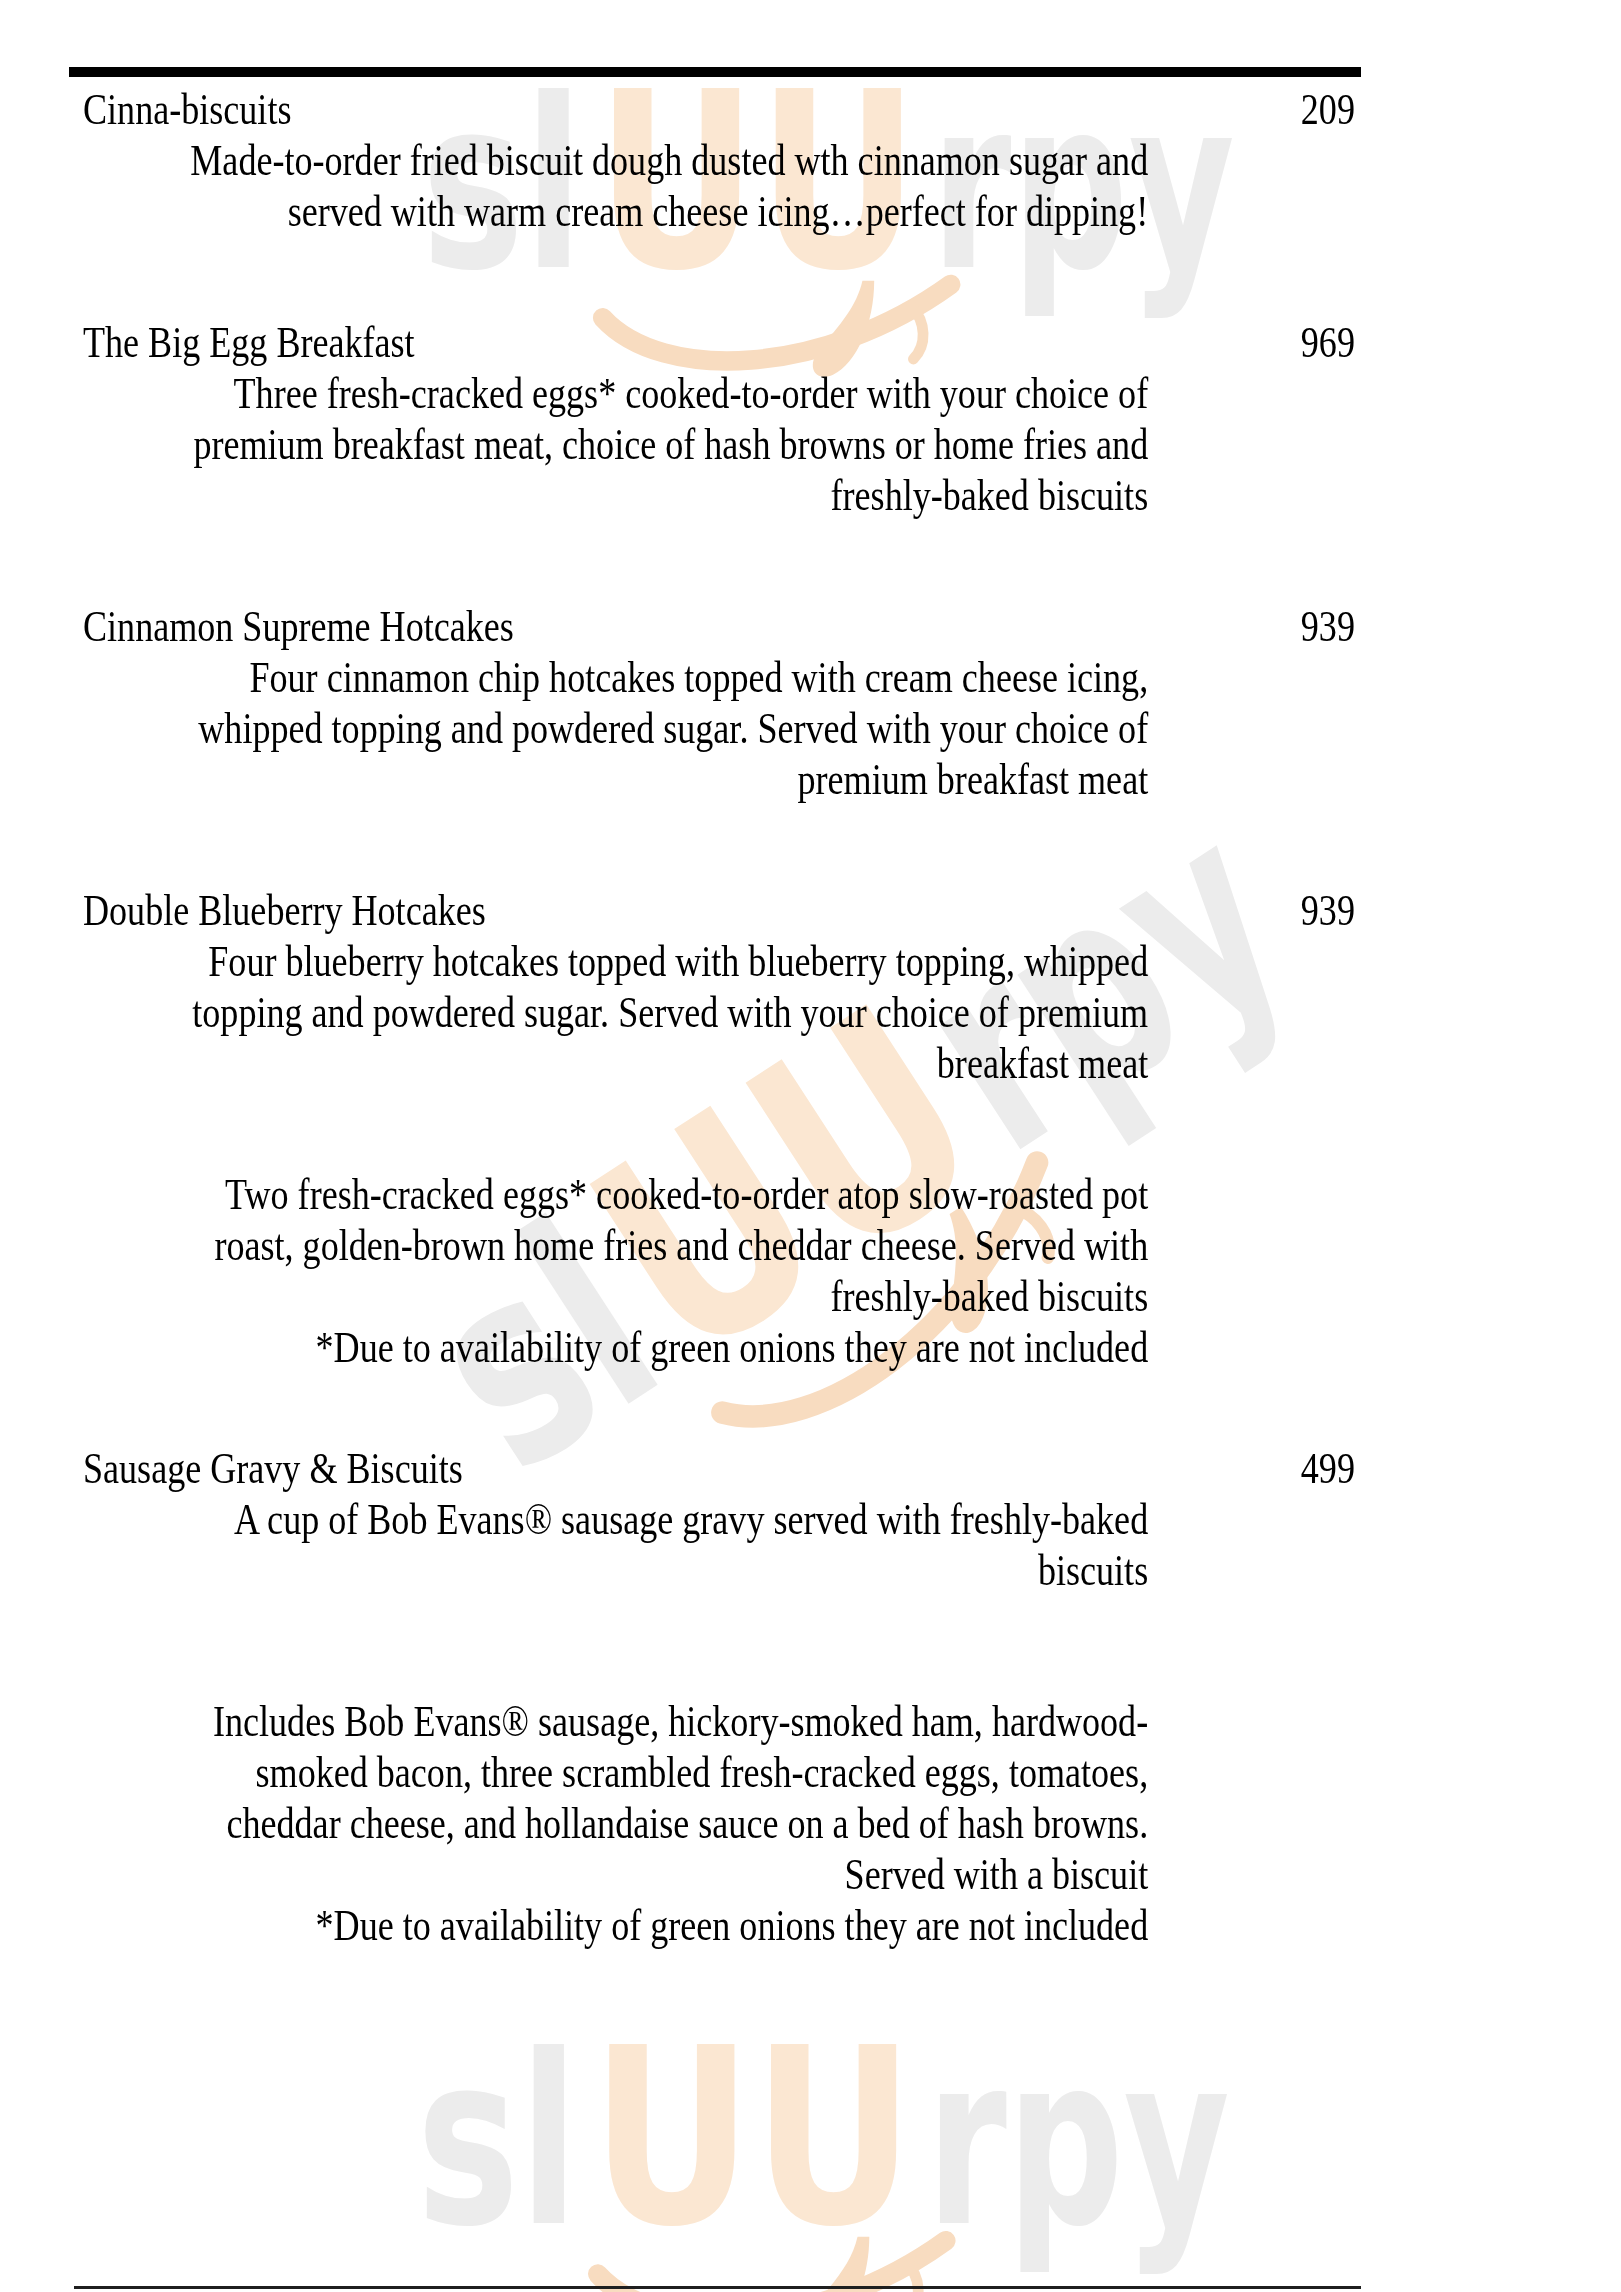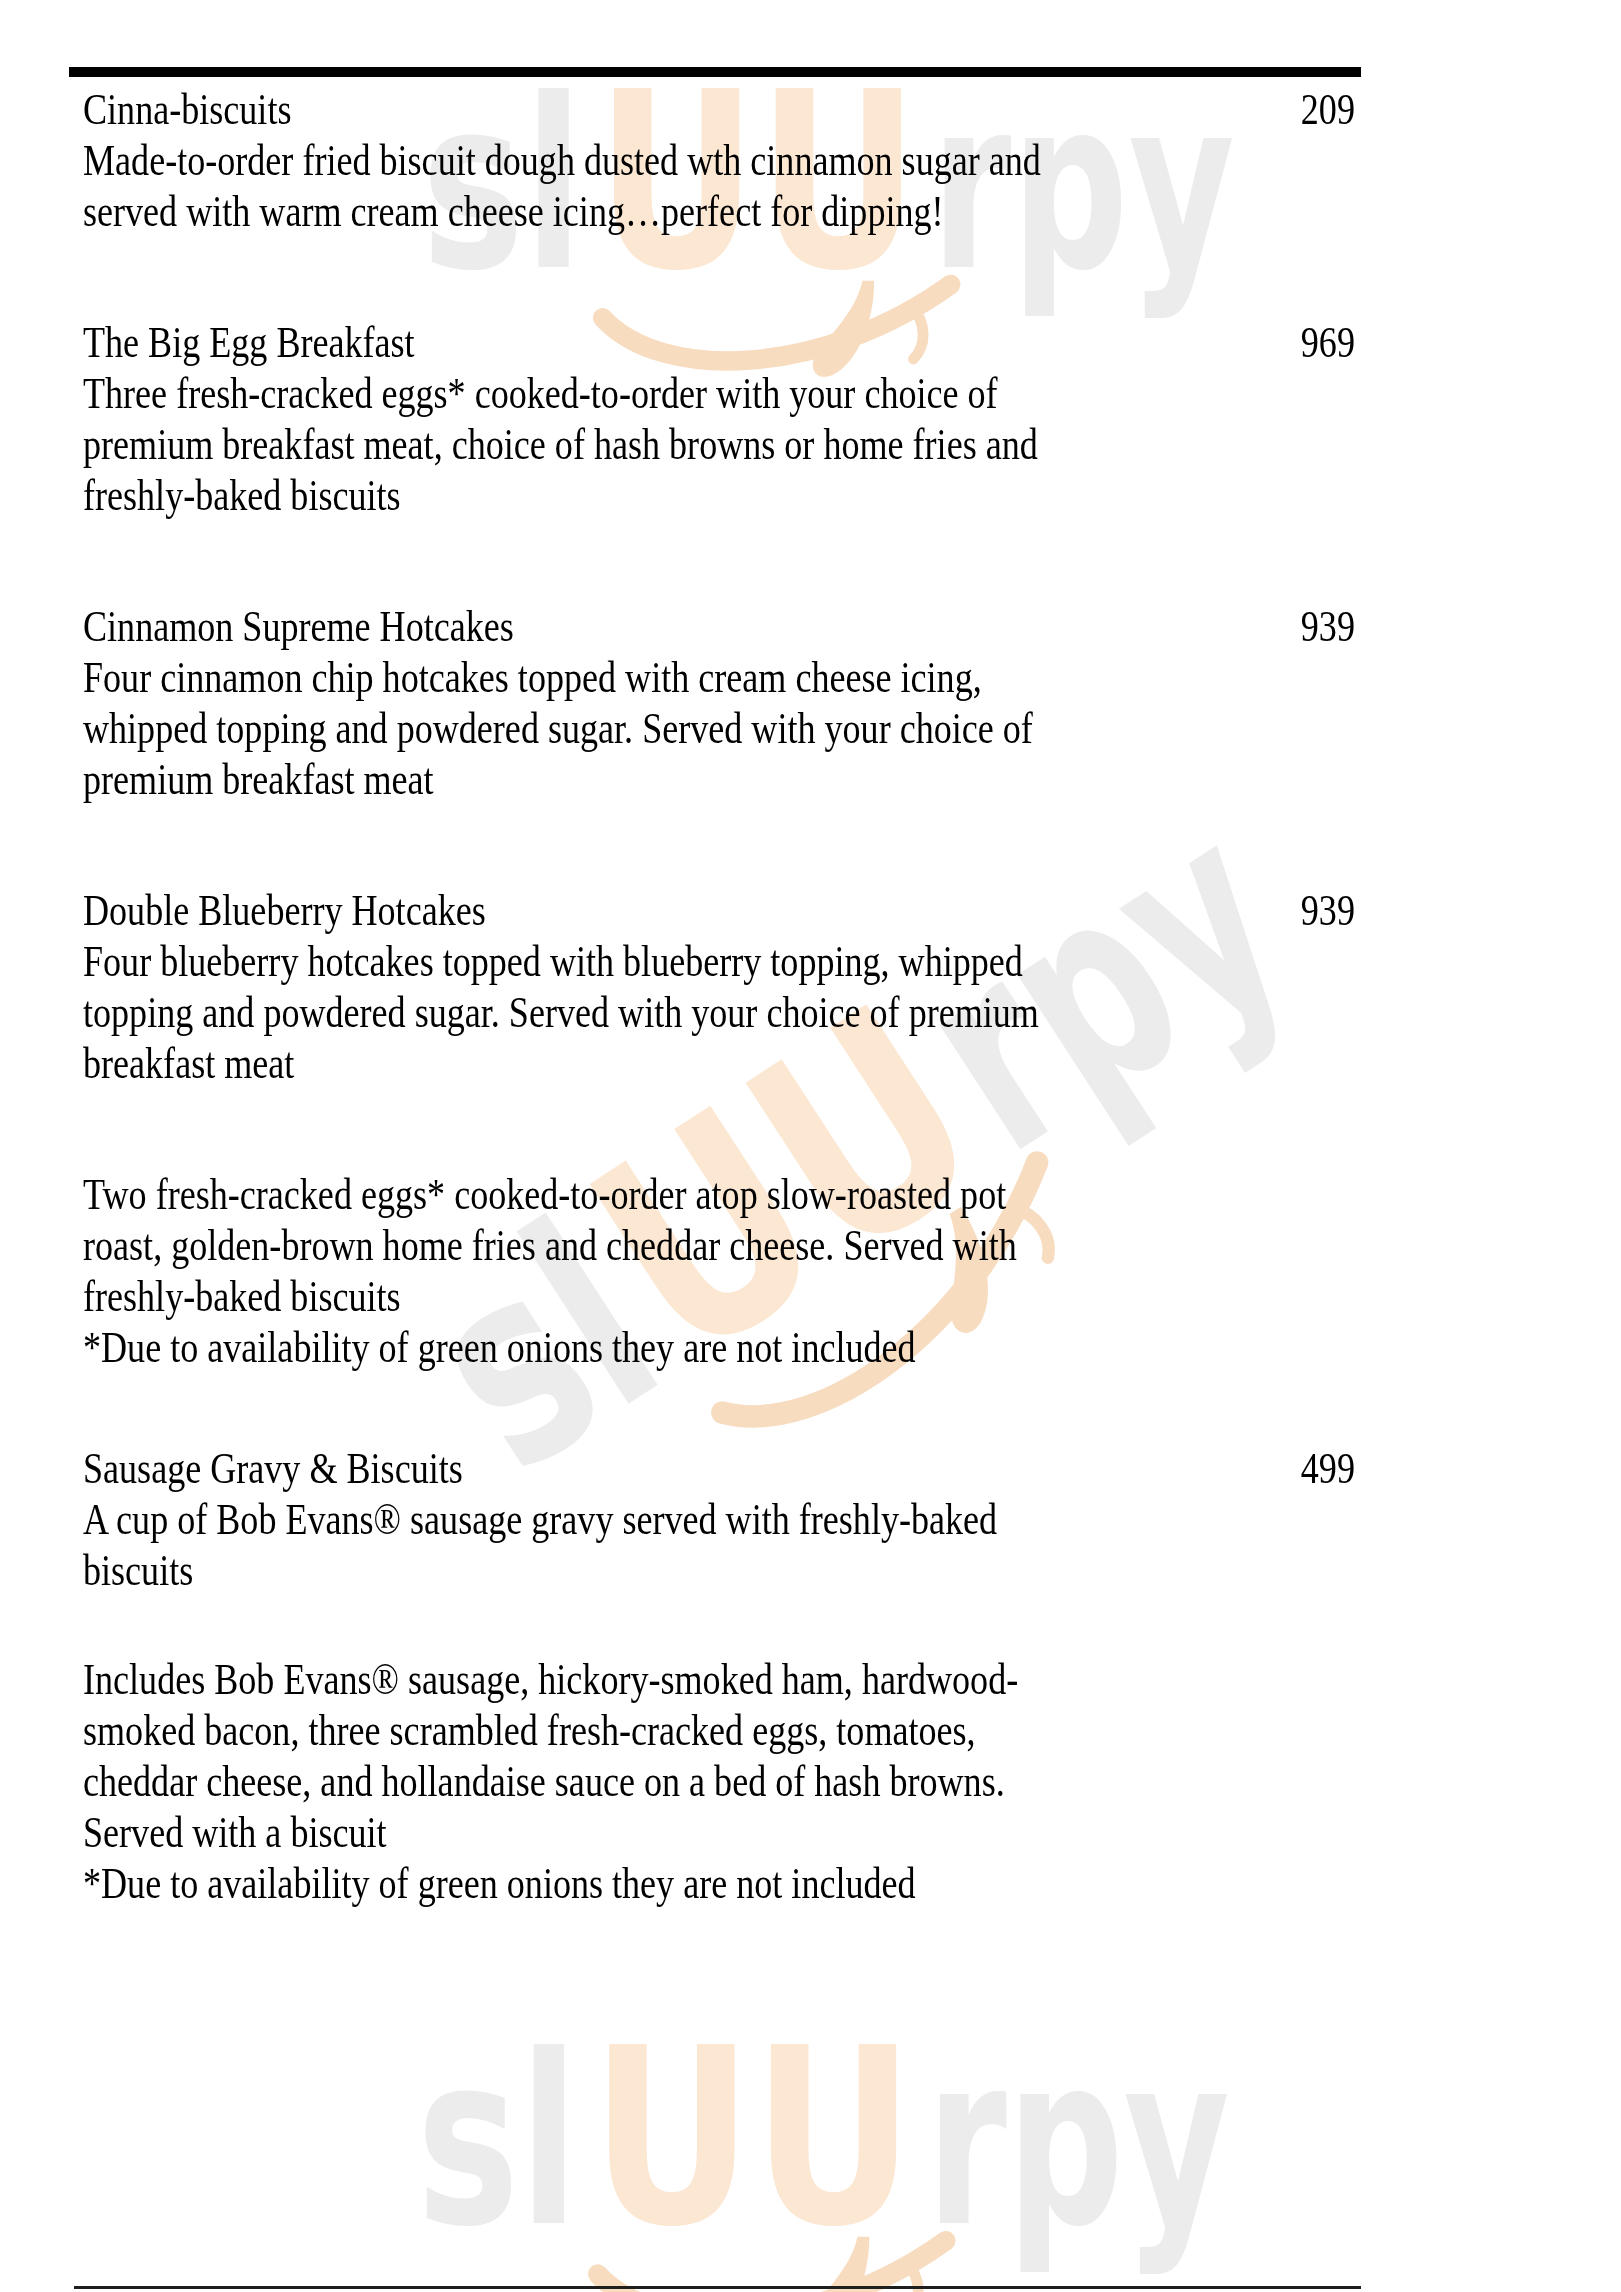--- a/index.html
+++ b/index.html
@@ -3,40 +3,41 @@
 <meta charset="utf-8">
 <style>
   html,body{margin:0;padding:0;background:#ffffff;}
   .page{
     position:relative;
     width:1361px;
     height:2293px;
     background:#ffffff;
     overflow:hidden;
     font-family:"Liberation Serif", serif;
+    text-align:right;
   }
   
   .rule-top{
     position:absolute;left:69px;top:67px;width:1485px;height:9.8px;background:#000;
   }
   .rule-bottom{
     position:absolute;left:74px;top:2286px;width:1539px;height:2.9px;background:#1f1f1f;
   }
   
   .wm{position:absolute;left:0;top:0;width:1621px;height:2293px;pointer-events:none;}
   
   .menu{
     position:absolute;
     left:83px;top:84px;width:1299px;
     color:#000;
     z-index:2;
   }
   .item{margin-bottom:80px;}
   .item:nth-child(5){margin-bottom:70px;}
-  .item:nth-child(6){margin-bottom:58px;}
+  .item:nth-child(6){margin-bottom:100px;}
   .row{display:flex;justify-content:space-between;align-items:baseline;}
   .name,.price,.desc{
     font-size:44px;line-height:51px;color:#000;
   }
   .name{
     display:inline-block;white-space:nowrap;
     transform:scaleX(0.82);transform-origin:0 50%;
   }
   .price{
     display:inline-block;white-space:nowrap;

